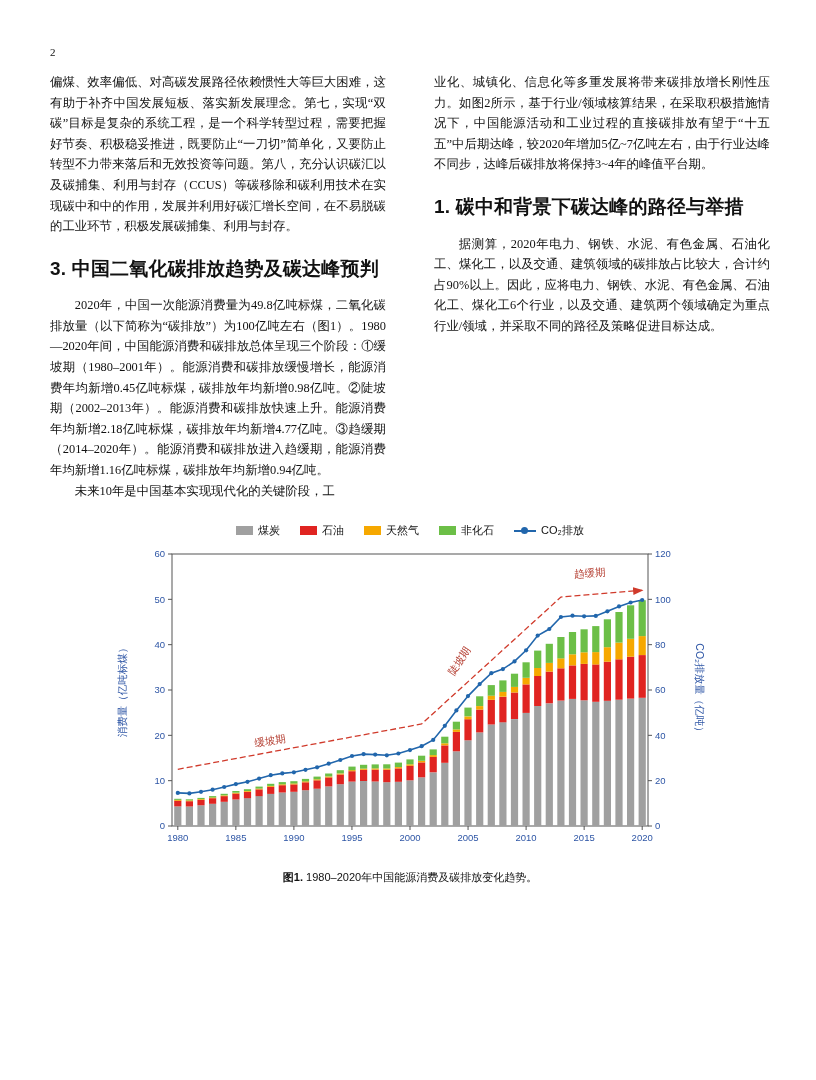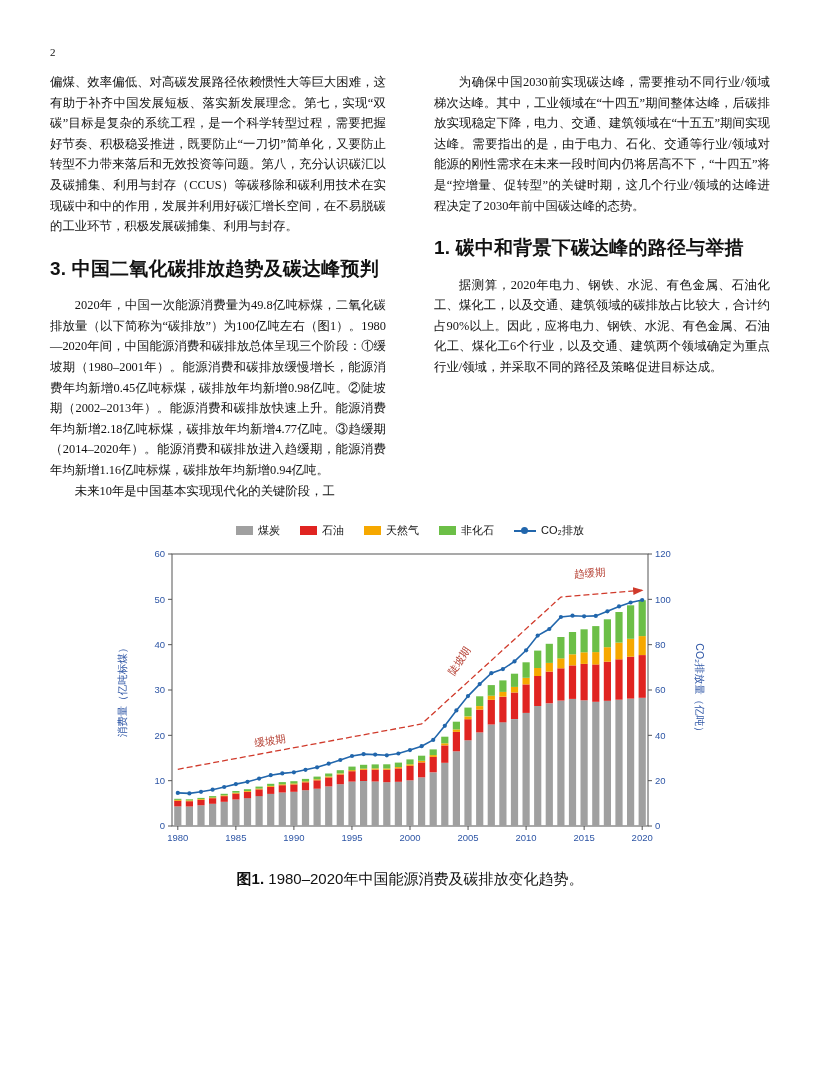--- a/index.html
+++ b/index.html
@@ -12,41 +12,41 @@
   .col p.indent{text-indent:2em;}
   h2.sec{font-size:19px;font-weight:bold;margin:16px 0 11px 0;
          font-family:"Liberation Sans","DejaVu Sans",sans-serif;letter-spacing:.2px;}
   figure{margin:22px 0 0 0;display:flex;flex-direction:column;align-items:center;}
   .legend{display:flex;gap:20px;align-items:center;font-size:11px;
           font-family:"Liberation Sans","DejaVu Sans",sans-serif;margin-bottom:4px;}
   .lg{display:flex;align-items:center;gap:5px;}
   .sw{width:17px;height:9px;display:inline-block;}
   .lw{width:22px;height:2px;position:relative;display:inline-block;}
   .ld{width:7px;height:7px;border-radius:50%;position:absolute;top:-2.5px;left:7px;}
-  figcaption{font-size:15px;margin-top:6px;font-family:"Liberation Sans","DejaVu Sans",sans-serif;}
+  figcaption{font-size:11px;margin-top:6px;font-family:"Liberation Sans","DejaVu Sans",sans-serif;}
   
   .tick{font-size:9.5px;fill:#2d55a5;font-family:"Liberation Sans","DejaVu Sans",sans-serif;}
   .axis-title{font-size:10.5px;fill:#2d55a5;font-family:"Liberation Sans","DejaVu Sans",sans-serif;}
   .phase{font-size:10.5px;fill:#b2382b;font-family:"Liberation Sans","DejaVu Sans",sans-serif;}
 </style>
 </head>
 <body>
 
 <div class="page">
   <div class="page-number">2</div>
 
   <div class="columns">
     <div class="col">
       <p>偏煤、效率偏低、对高碳发展路径依赖惯性大等巨大困难，这有助于补齐中国发展短板、落实新发展理念。第七，实现“双碳”目标是复杂的系统工程，是一个科学转型过程，需要把握好节奏、积极稳妥推进，既要防止“一刀切”简单化，又要防止转型不力带来落后和无效投资等问题。第八，充分认识碳汇以及碳捕集、利用与封存（CCUS）等碳移除和碳利用技术在实现碳中和中的作用，发展并利用好碳汇增长空间，在不易脱碳的工业环节，积极发展碳捕集、利用与封存。</p>
       <h2 class="sec">3. 中国二氧化碳排放趋势及碳达峰预判</h2>
       <p class="indent">2020年，中国一次能源消费量为49.8亿吨标煤，二氧化碳排放量（以下简称为“碳排放”）为100亿吨左右（图1）。1980—2020年间，中国能源消费和碳排放总体呈现三个阶段：①缓坡期（1980–2001年）。能源消费和碳排放缓慢增长，能源消费年均新增0.45亿吨标煤，碳排放年均新增0.98亿吨。②陡坡期（2002–2013年）。能源消费和碳排放快速上升。能源消费年均新增2.18亿吨标煤，碳排放年均新增4.77亿吨。③趋缓期（2014–2020年）。能源消费和碳排放进入趋缓期，能源消费年均新增1.16亿吨标煤，碳排放年均新增0.94亿吨。</p>
       <p class="indent">未来10年是中国基本实现现代化的关键阶段，工</p>
     </div>
     <div class="col">
-      <p class="indent">为确保中国2030前实现碳达峰，需要推动不同行业/领域梯次达峰。其中，工业领域在“十四五”期间整体达峰，后碳排放实现稳定下降，电力、交通、建筑领域在“十五五”期间实现达峰。需要指出的是，由于电力、石化、交通等行业/领域对能源的刚性需求在未来一段时间内仍将居高不下，“十四五”将是“控增量、促转型”的关键时期，这几个行业/领域的达峰进程决定了2030年前中国碳达峰的态势。</p>
+      <p>业化、城镇化、信息化等多重发展将带来碳排放增长刚性压力。如图2所示，基于行业/领域核算结果，在采取积极措施情况下，中国能源活动和工业过程的直接碳排放有望于“十五五”中后期达峰，较2020年增加5亿~7亿吨左右，由于行业达峰不同步，达峰后碳排放将保持3~4年的峰值平台期。</p>
       <h2 class="sec">1. 碳中和背景下碳达峰的路径与举措</h2>
       <p class="indent">据测算，2020年电力、钢铁、水泥、有色金属、石油化工、煤化工，以及交通、建筑领域的碳排放占比较大，合计约占90%以上。因此，应将电力、钢铁、水泥、有色金属、石油化工、煤化工6个行业，以及交通、建筑两个领域确定为重点行业/领域，并采取不同的路径及策略促进目标达成。</p>
     </div>
   </div>
 
   <figure>
     <div class="legend" id="chart-legend">
         <span class="lg">
           <span class="sw" style="background: rgb(160, 160, 160);"></span>
           <span>煤炭</span>

